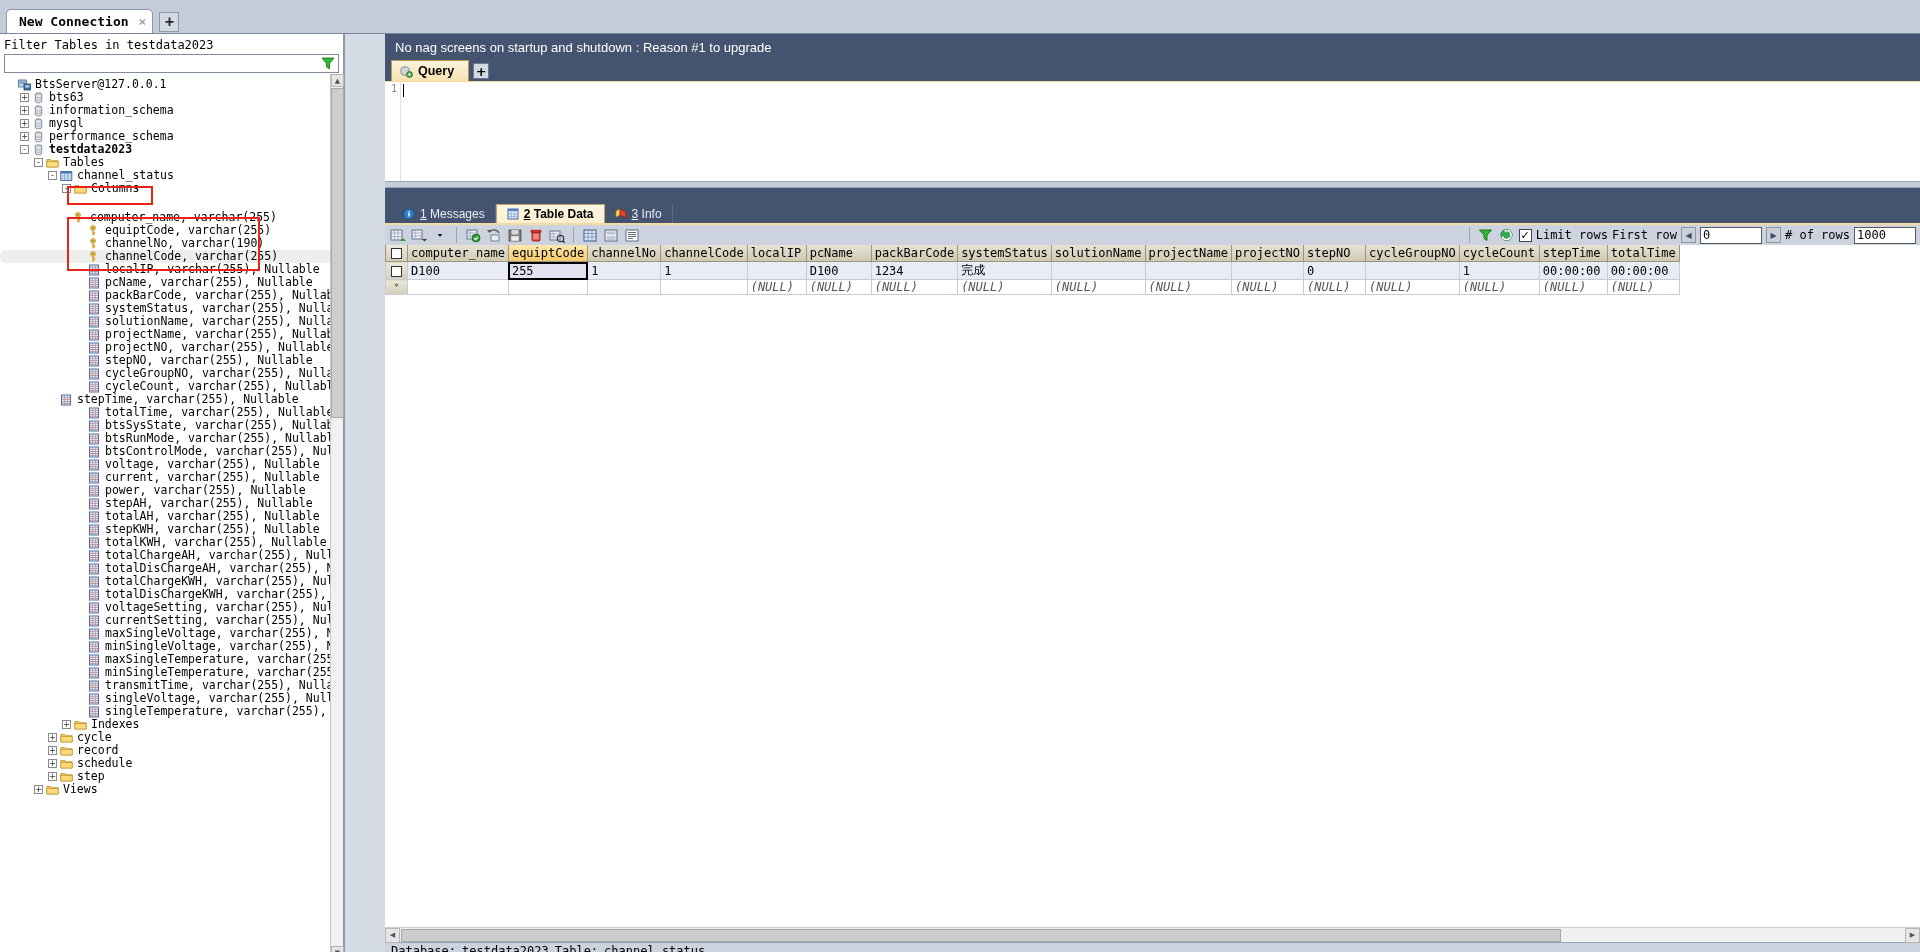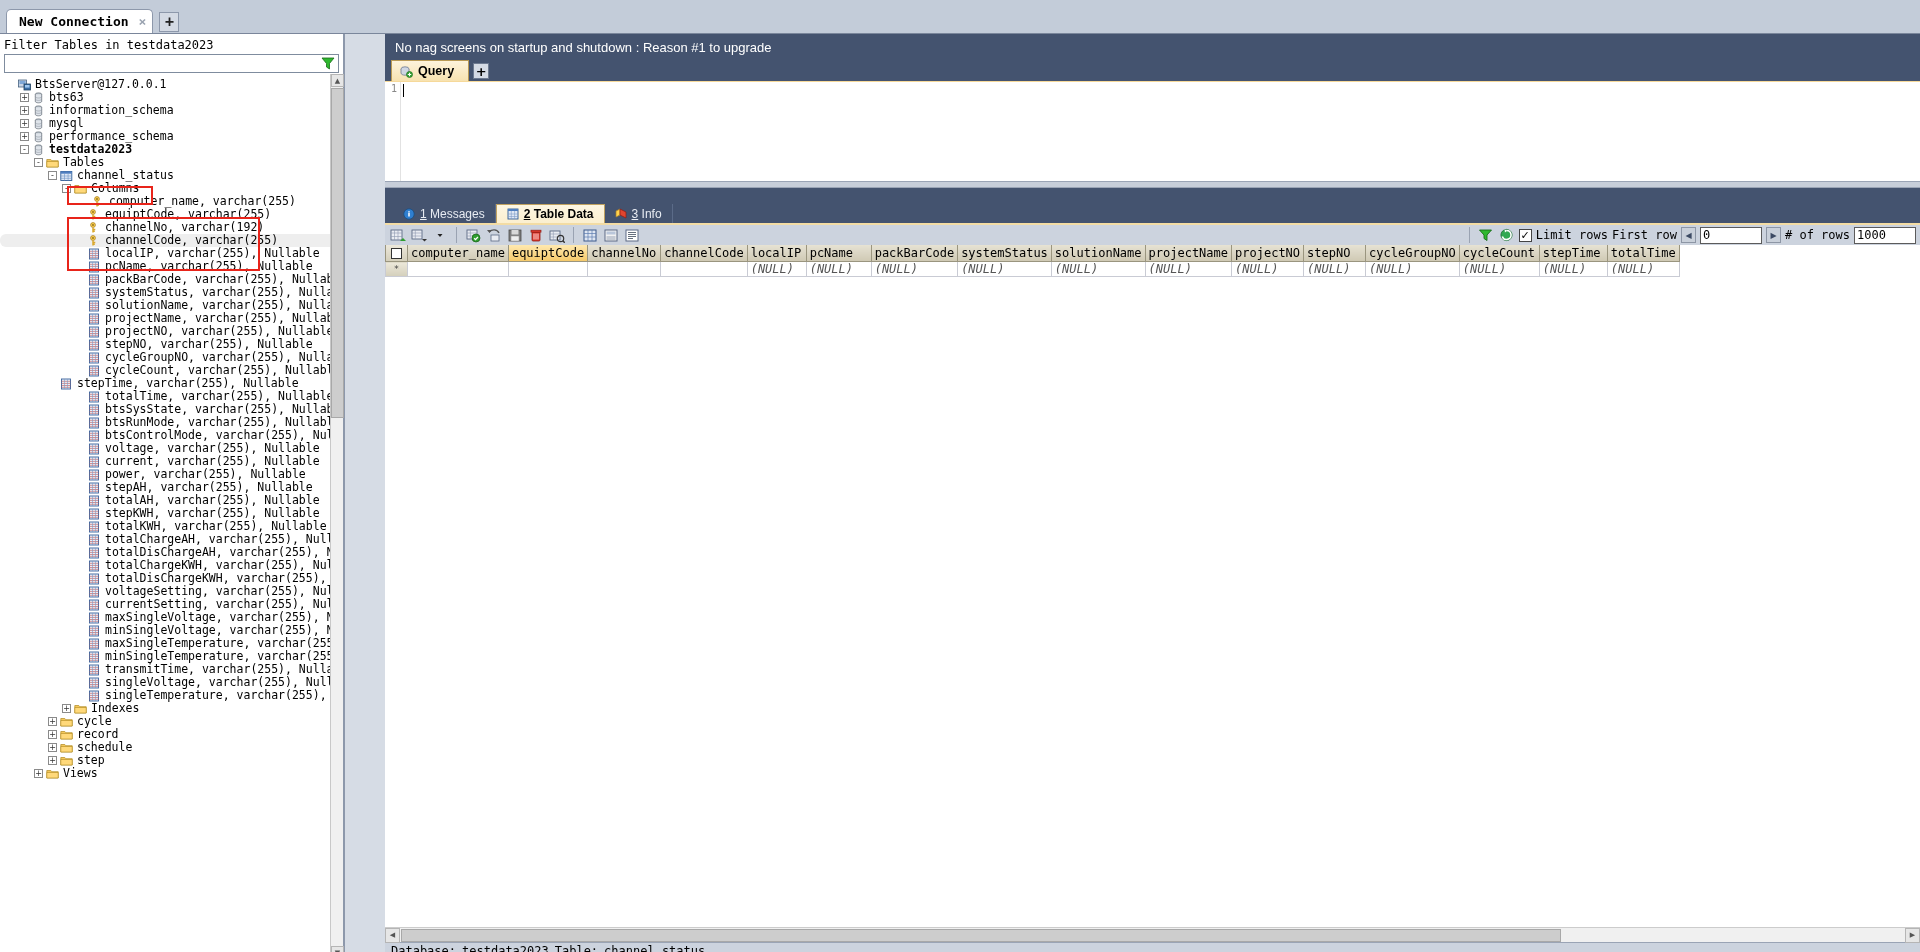--- a/index.html
+++ b/index.html
@@ -402,21 +402,21 @@
           <span>channel_status</span>
         </div>
         <div class="tnode" style="padding-left: 62px;">
           <div class="expander">-</div>
           <svg class="ico" viewBox="0 0 13 12">
             <path d="M0.8 2.5h4l1 1.2h6.4v6.3H0.8z" fill="#f5c85a" stroke="#b08a20" stroke-width="0.7"></path>
             <path d="M0.8 4.5h11.4v5.5H0.8z" fill="#ffd97a" stroke="#b08a20" stroke-width="0.6"></path>
           </svg>
           <span>Columns</span>
         </div>
-        <div class="tnode" style="padding-left: 80px;">
+        <div class="tnode" style="padding-left: 61px; margin-top: 16px;">
           <div class="expander blank"></div>
           <svg class="ico" viewBox="0 0 13 12">
             <circle cx="5" cy="3" r="2.4" fill="#ffd34d" stroke="#a8802a" stroke-width="0.8"></circle>
             <circle cx="5" cy="3" r="0.9" fill="#8a6a1d"></circle>
             <path d="M5 5.4v5.2M5 7.4h2.3M5 9.2h1.8" stroke="#d9a82e" stroke-width="1.5"></path>
           </svg>
           <span>computer_name, varchar(255)</span>
         </div>
         <div class="tnode" style="padding-left: 76px;">
           <div class="expander blank"></div>
@@ -427,21 +427,21 @@
           </svg>
           <span>equiptCode, varchar(255)</span>
         </div>
         <div class="tnode" style="padding-left: 76px;">
           <div class="expander blank"></div>
           <svg class="ico" viewBox="0 0 13 12">
             <circle cx="5" cy="3" r="2.4" fill="#ffd34d" stroke="#a8802a" stroke-width="0.8"></circle>
             <circle cx="5" cy="3" r="0.9" fill="#8a6a1d"></circle>
             <path d="M5 5.4v5.2M5 7.4h2.3M5 9.2h1.8" stroke="#d9a82e" stroke-width="1.5"></path>
           </svg>
-          <span>channelNo, varchar(192)</span>
+          <span>channelNo, varchar(190)</span>
         </div>
         <div class="tnode row-shade" style="padding-left: 76px; border-radius: 6px;">
           <div class="expander blank"></div>
           <svg class="ico" viewBox="0 0 13 12">
             <circle cx="5" cy="3" r="2.4" fill="#ffd34d" stroke="#a8802a" stroke-width="0.8"></circle>
             <circle cx="5" cy="3" r="0.9" fill="#8a6a1d"></circle>
             <path d="M5 5.4v5.2M5 7.4h2.3M5 9.2h1.8" stroke="#d9a82e" stroke-width="1.5"></path>
           </svg>
           <span>channelCode, varchar(255)</span>
         </div>
@@ -991,20 +991,39 @@
               <th style="width: 85px;">projectName</th>
               <th style="width: 72px;">projectNO</th>
               <th style="width: 62px;">stepNO</th>
               <th style="width: 92px;">cycleGroupNO</th>
               <th style="width: 80px;">cycleCount</th>
               <th style="width: 68px;">stepTime</th>
               <th style="width: 70px;">totalTime</th>
             </tr>
           </thead>
           <tbody>
+            <tr>
+              <td class="rowhead rowcb"><span class="cbox"></span></td>
+              <td style="width: 95px;">D100</td>
+              <td class="focus" style="width: 78px;">255</td>
+              <td style="width: 73px;">1</td>
+              <td style="width: 85px;">1</td>
+              <td style="width: 59px;"></td>
+              <td style="width: 65px;">D100</td>
+              <td style="width: 86px;">1234</td>
+              <td style="width: 90px;">完成</td>
+              <td style="width: 87px;"></td>
+              <td style="width: 85px;"></td>
+              <td style="width: 72px;"></td>
+              <td style="width: 62px;">0</td>
+              <td style="width: 92px;"></td>
+              <td style="width: 80px;">1</td>
+              <td style="width: 68px;">00:00:00</td>
+              <td style="width: 70px;">00:00:00</td>
+            </tr>
             <tr class="newrow">
               <td class="rowhead">*</td>
               <td style="width: 95px;"></td>
               <td style="width: 78px;"></td>
               <td style="width: 73px;"></td>
               <td style="width: 85px;"></td>
               <td style="width: 59px;">(NULL)</td>
               <td style="width: 65px;">(NULL)</td>
               <td style="width: 86px;">(NULL)</td>
               <td style="width: 90px;">(NULL)</td>

